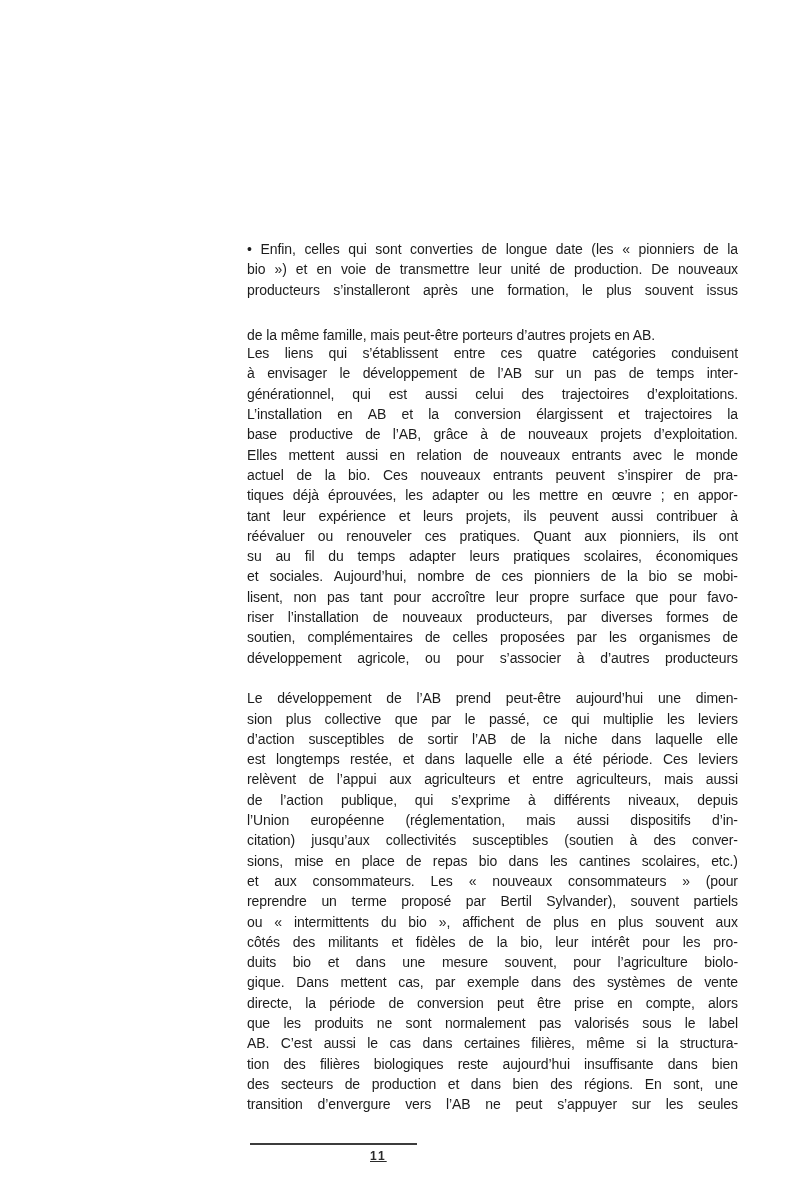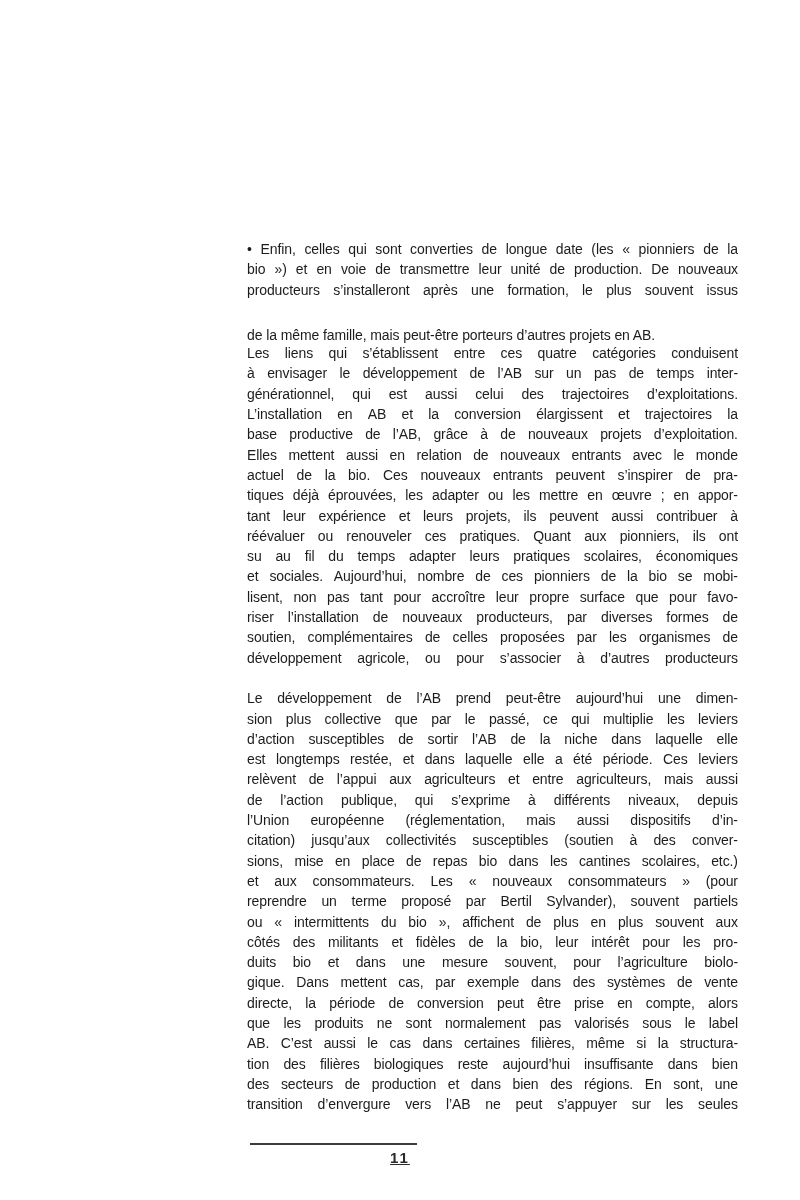--- a/index.html
+++ b/index.html
@@ -45,22 +45,22 @@
     top: 1143px;
     width: 167px;
     height: 2px;
     background: #3c3c3c;
   }
   .folio {
     position: absolute;
     left: 370px;
     top: 1149px;
     width: 60px;
-    text-align: center;
-    font-size: 15px;
+    text-align: left;
+    font-size: 12px;
     font-weight: 700;
     letter-spacing: 2px;
     color: #2a2a2a;
     text-decoration: underline;
   }
 </style>
 </head>
 <body>
 
 <div class="page">

